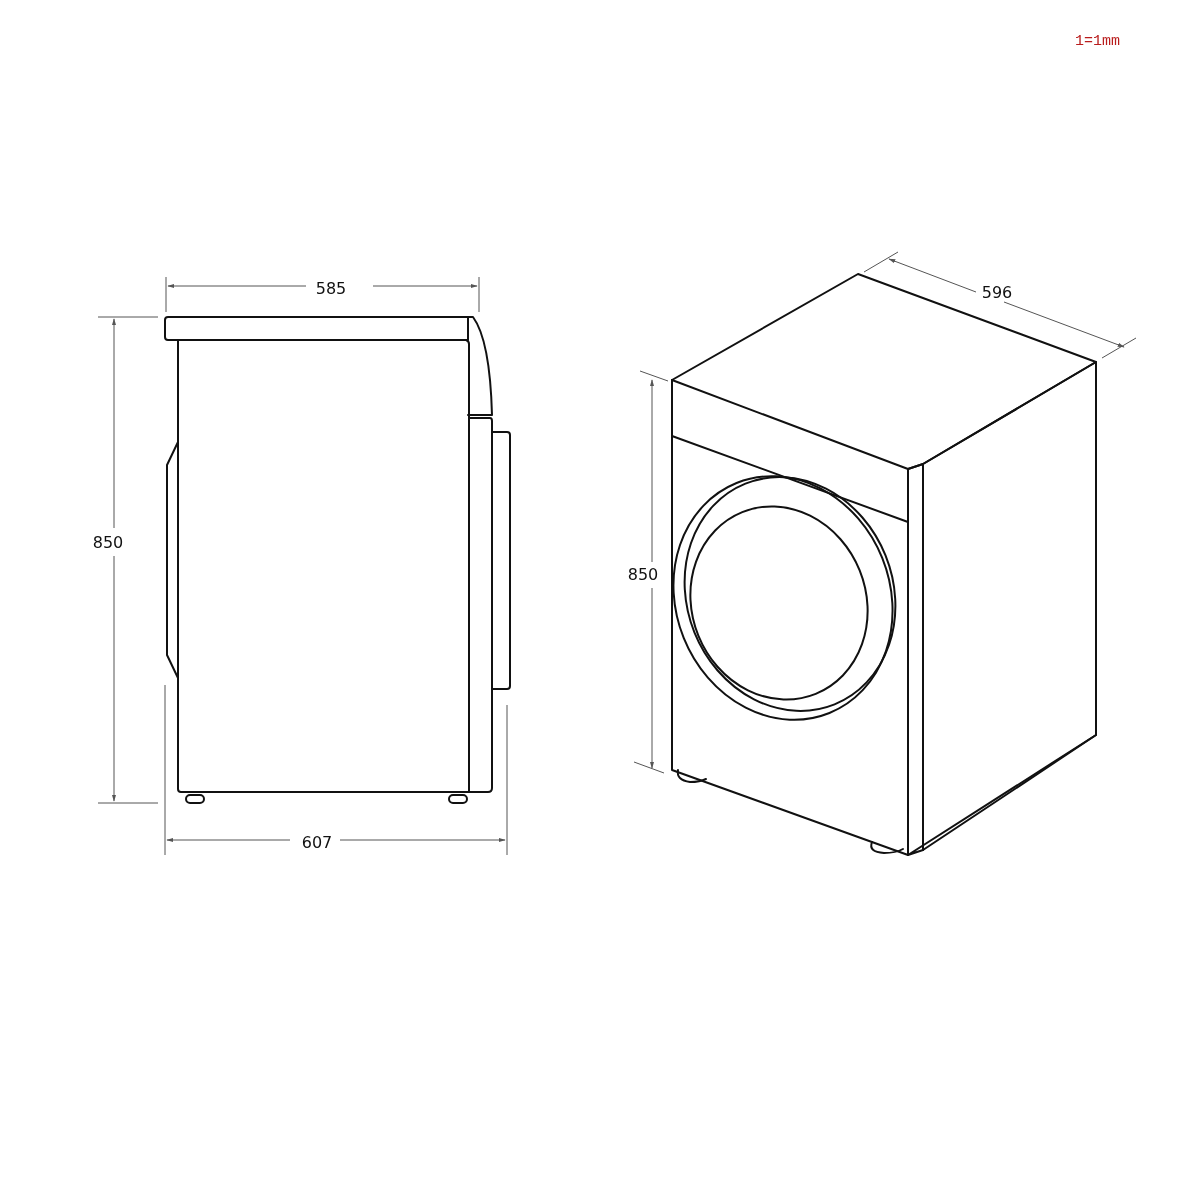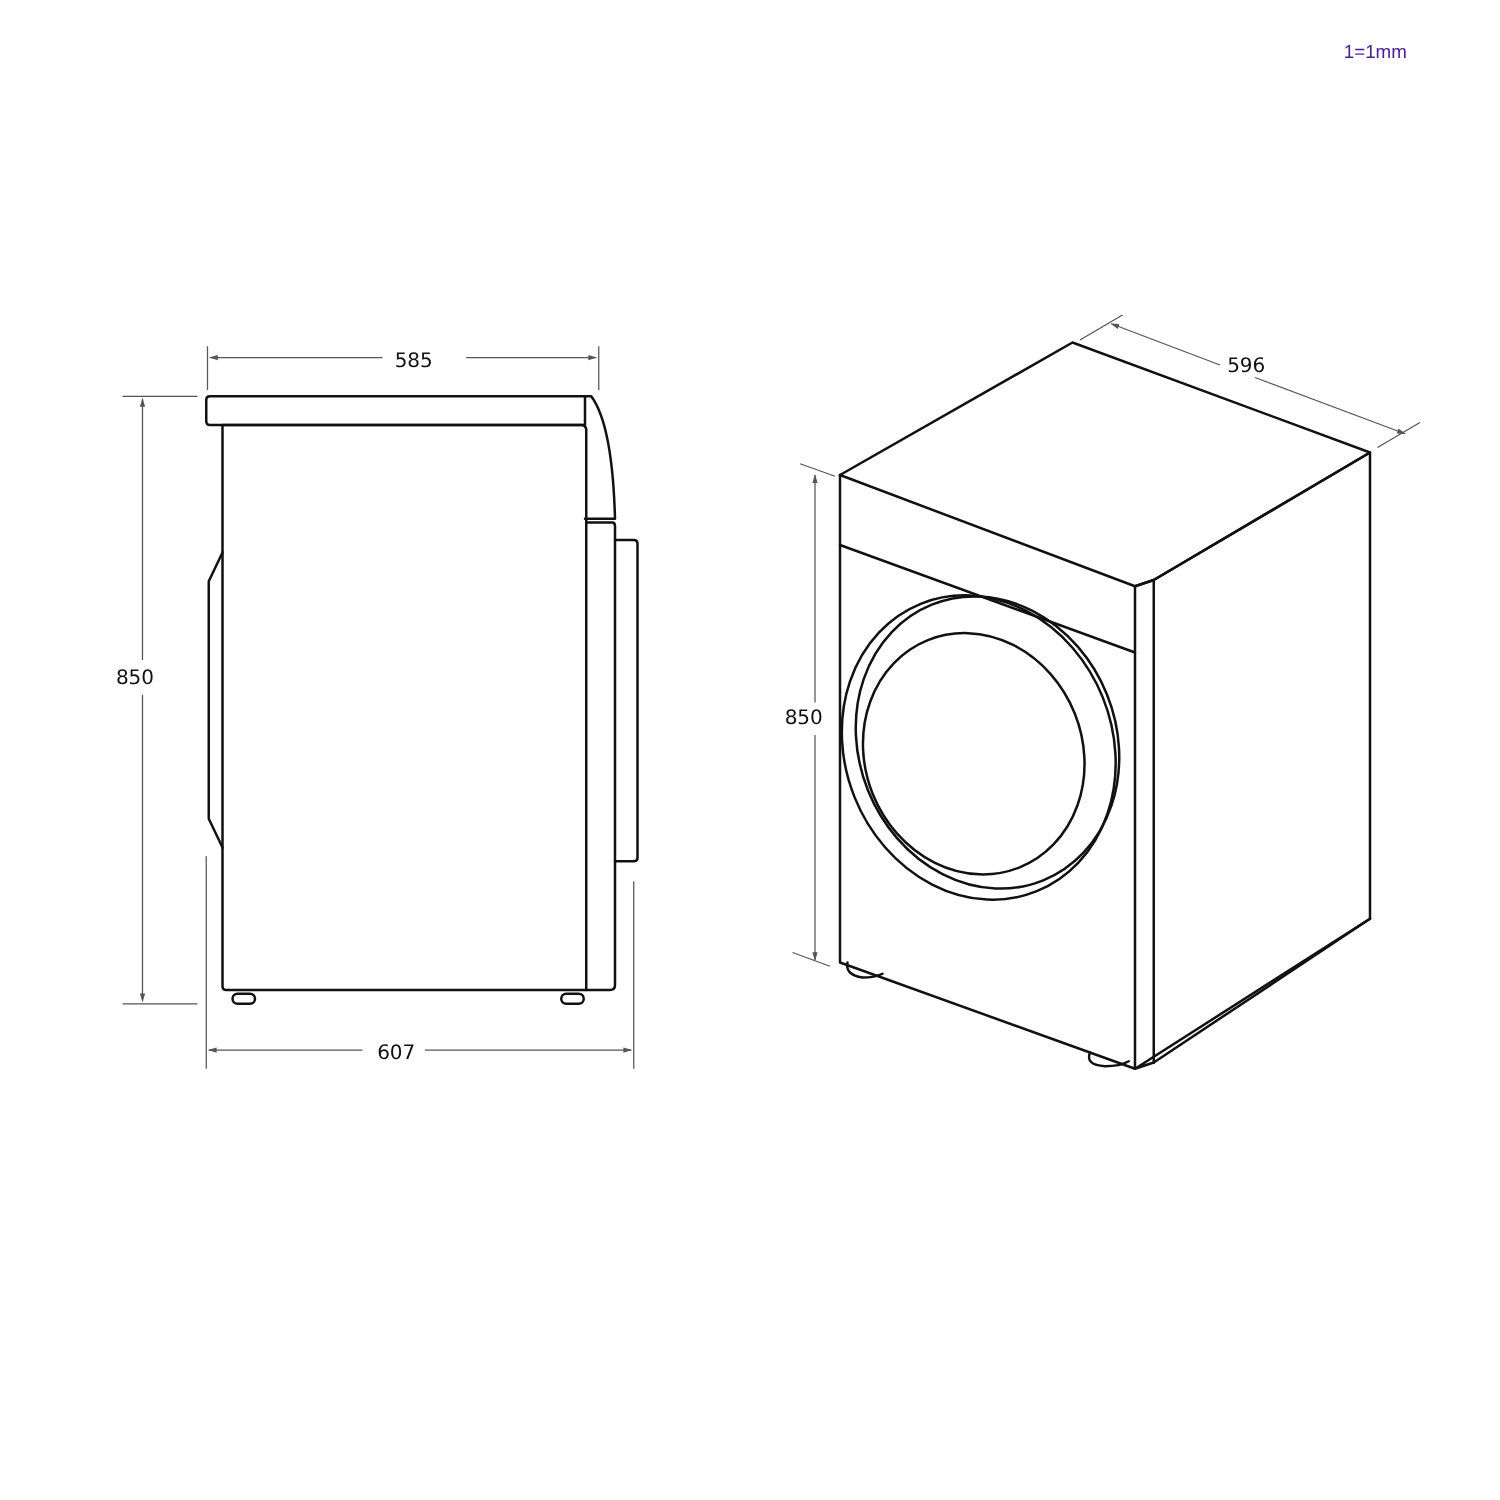--- a/index.html
+++ b/index.html
@@ -1,19 +1,19 @@
 <!DOCTYPE html>
 <html><head>
 <meta charset="utf-8">
 <style>
   html, body { margin: 0; padding: 0; background: #ffffff; }
   body { width: 1200px; height: 1200px; position: relative; overflow: hidden;
          font-family: "DejaVu Sans", sans-serif; }
-  .scale-note { position: absolute; left: 1075px; top: 33px; font-size: 15px; color: #4c1d95;
-                font-family: Liberation Sans, sans-serif; }
+  .scale-note { position: absolute; left: 1075px; top: 33px; font-size: 15px; color: #b91c1c;
+                font-family: Liberation Mono, monospace; }
   svg { position: absolute; left: 0; top: 0; }
   .obj { fill: none; stroke: #111; stroke-width: 2; stroke-linejoin: round; stroke-linecap: round; }
   .dim { fill: none; stroke: #555; stroke-width: 1; }
   .lbl { font-family: "DejaVu Sans", sans-serif; font-size: 16px; fill: #111; }
 </style>
 </head>
 <body>
 
 <div class="scale-note">1=1mm</div>
 

